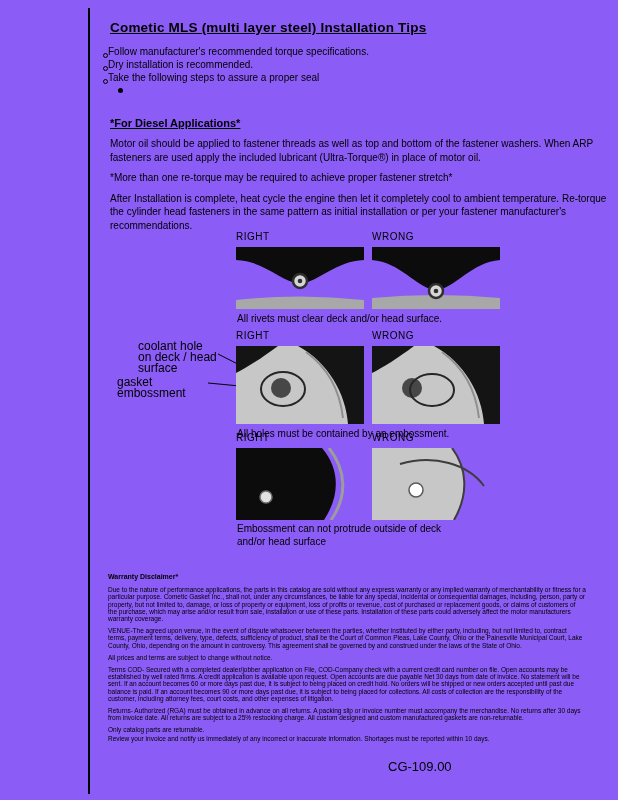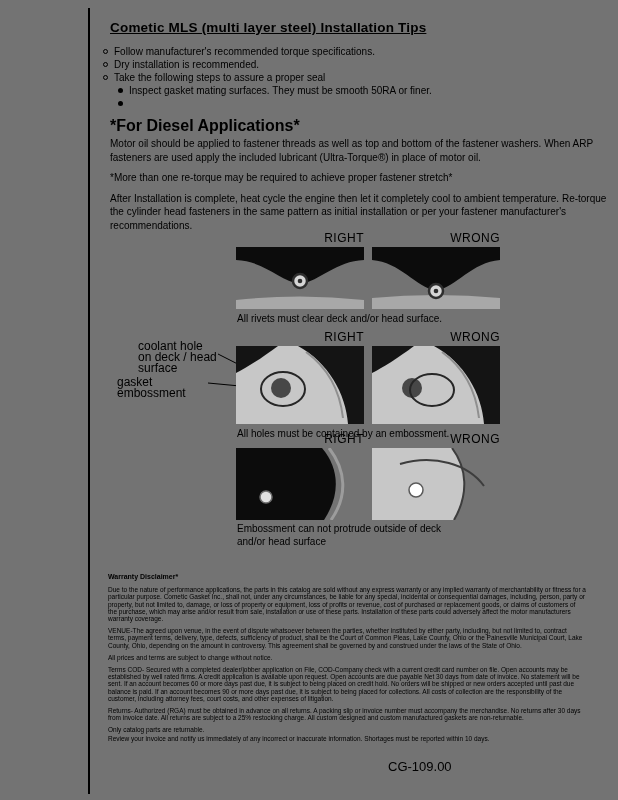--- a/index.html
+++ b/index.html
@@ -4,41 +4,41 @@
 <style>
   * { margin:0; padding:0; box-sizing:border-box; }
   html,body { width:618px; height:800px; }
   body {
     background:#ffffff;
     font-family:"Liberation Sans", sans-serif;
     color:#000;
     position:relative;
     overflow:hidden;
   }
-  .page { position:absolute; inset:0; background:#737373; }
+  .page { position:absolute; inset:0; background:#8b5cf6; }
   .rule-left { position:absolute; left:88px; top:8px; width:2px; height:786px; background:#000; }
 
   .title {
     position:absolute; left:110px; top:20px;
     font-size:13.5px; font-weight:bold; text-decoration:underline;
     letter-spacing:0.2px;
   }
 
   .tips { position:absolute; left:103px; top:45px; width:500px; font-size:10px; line-height:13px; }
-  .tip-row { display:flex; align-items:flex-start; gap:6px; }
+  .tip-row { display:flex; align-items:flex-end; }
   .b-circle { flex:none; width:5px; height:5px; border:1px solid #000; border-radius:50%; margin-top:3.5px; }
   .sub-row { margin-left:15px; }
   .b-dot { flex:none; width:5px; height:5px; background:#000; border-radius:50%; margin-top:3.5px; }
 
-  .diesel-head { position:absolute; left:110px; top:117px; font-size:16px; font-weight:bold; }
+  .diesel-head { position:absolute; left:110px; top:117px; font-size:11px; font-weight:bold;text-decoration:underline; }
 
   .paras { position:absolute; left:110px; top:137px; width:498px; font-size:10px; line-height:13.5px; }
   .paras p { margin-bottom:7px; }
 
-  .fig-header { position:absolute; width:128px; text-align:right; font-size:12px; letter-spacing:0.5px; }
+  .fig-header { position:absolute; width:128px; text-align:left; font-size:10px; letter-spacing:0.5px; }
   .panel { position:absolute; width:128px; }
   .panel svg { display:block; }
   .caption { position:absolute; font-size:10px; line-height:12.5px; }
 
   .callout-label { position:absolute; font-size:12px; line-height:11px; }
   .callout-lines { position:absolute; left:100px; top:338px; }
 
   .legal { position:absolute; left:108px; top:573px; width:478px; font-size:6.5px; line-height:7.2px; }
   .legal-head { font-size:7px; font-weight:bold; margin-bottom:6px; }
   .legal p { margin-bottom:5px; }
@@ -60,24 +60,20 @@
       <span class="b-circle"></span>
       <span>Follow manufacturer's recommended torque specifications.</span>
     </div>
     <div class="tip-row">
       <span class="b-circle"></span>
       <span>Dry installation is recommended.</span>
     </div>
     <div class="tip-row">
       <span class="b-circle"></span>
       <span>Take the following steps to assure a proper seal</span>
-    </div>
-    <div class="tip-row sub-row">
-      <span class="b-dot"></span>
-      <span>Inspect gasket mating surfaces.  They must be smooth 50RA or finer.</span>
     </div>
     <div class="tip-row sub-row">
       <span class="b-dot"></span>
     </div>
   </div>
 
   <div class="diesel-head">*For Diesel Applications*</div>
 
   <div class="paras">
     <p>Motor oil should be applied to fastener threads as well as top and bottom of the fastener washers. When ARP fasteners are used apply the included lubricant (Ultra-Torque®) in place of motor oil.</p>

